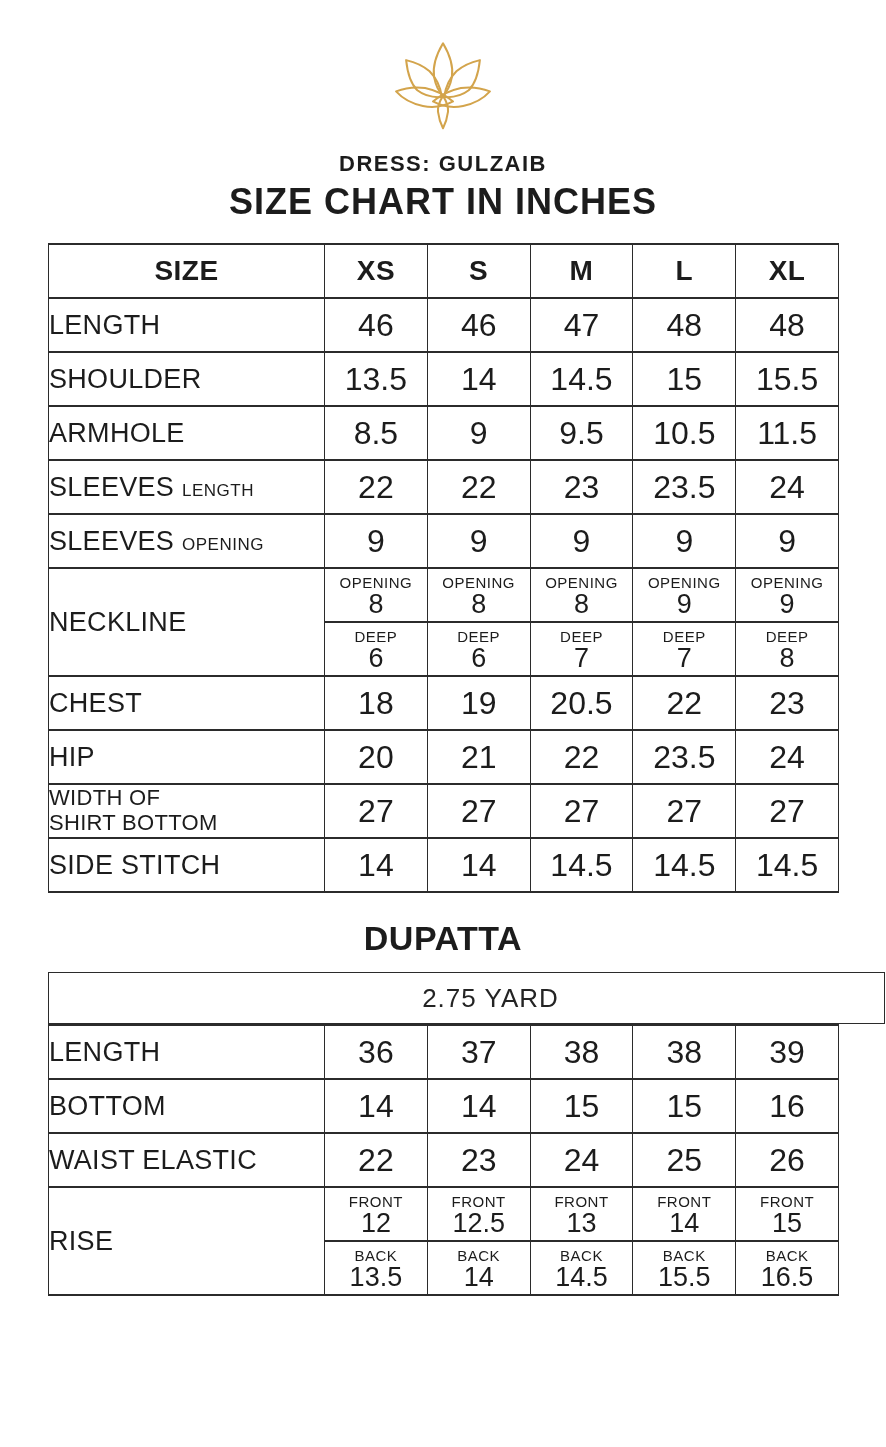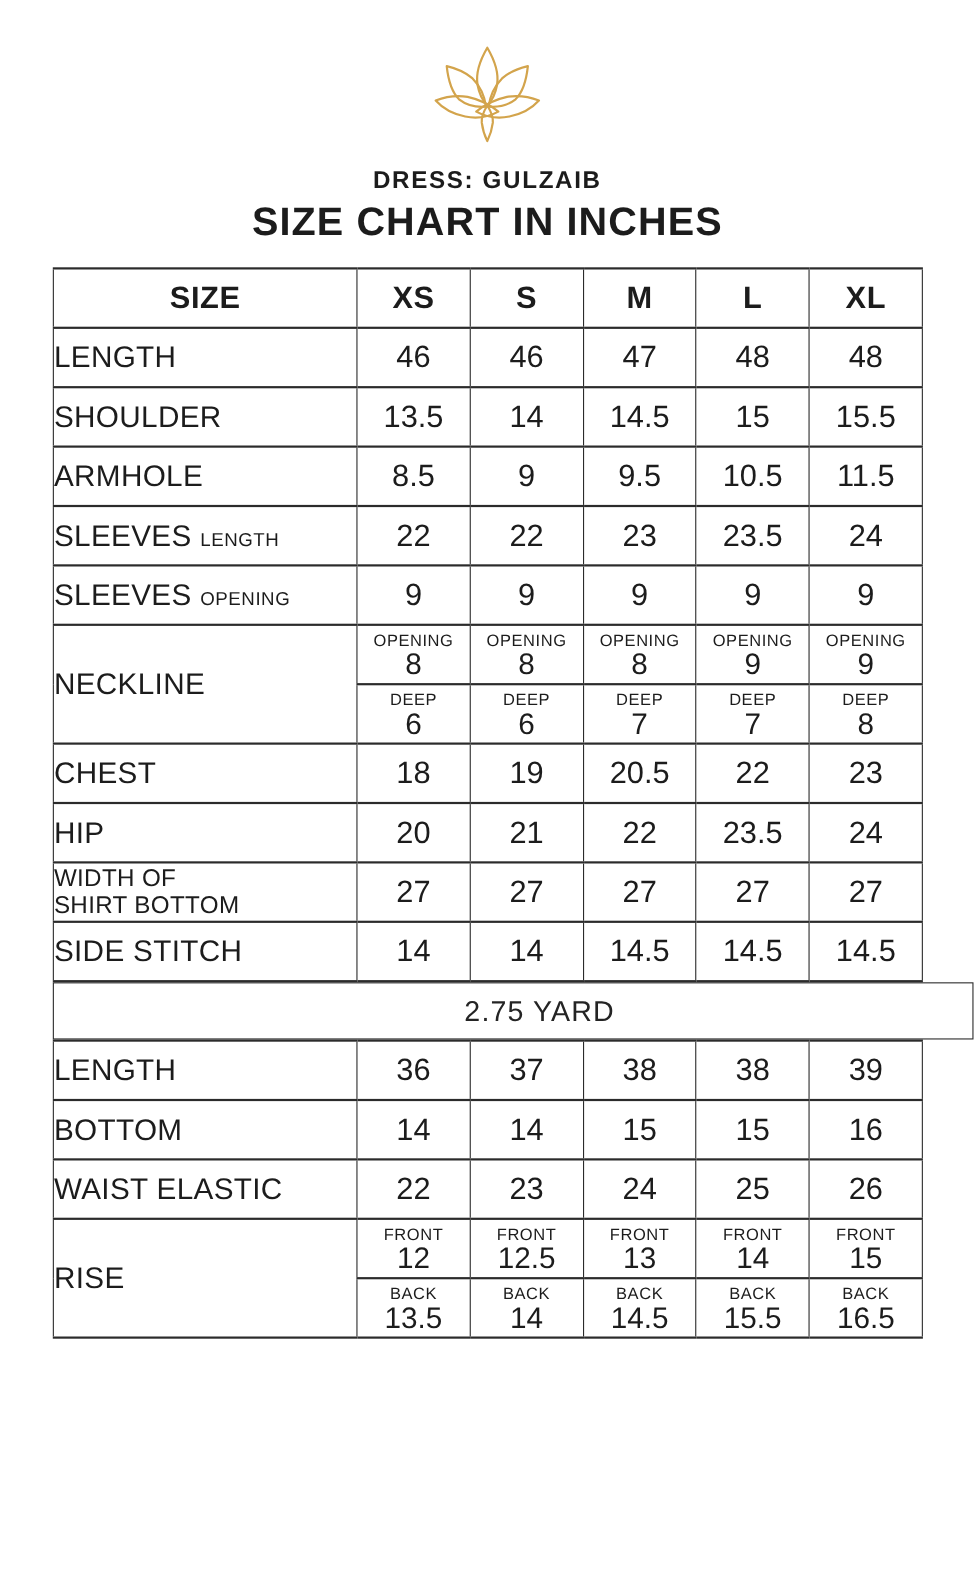--- a/index.html
+++ b/index.html
@@ -26,21 +26,21 @@
   table.chart col.c-label { width:276px; }
   table.chart col.c-val { width:102.8px; }
   table.chart th, table.chart td {
     border-left:1.5px solid #2b2b2b; border-right:1.5px solid #2b2b2b;
     border-top:2px solid #2b2b2b; border-bottom:2px solid #2b2b2b;
     padding:0; vertical-align:middle;
   }
   table.chart th { height:52px; font-size:28px; font-weight:600; text-align:center; letter-spacing:0.5px; }
   table.chart td { height:52px; }
   td.label-cell { text-align:left; padding-left:30px; font-size:27px; letter-spacing:0.3px; }
-  td.value-cell { text-align:center; font-size:28px; }
+  td.value-cell { text-align:center; font-size:32px; }
   .small-suffix { font-size:17px; letter-spacing:0.5px; }
   td.two-line { font-size:22px; line-height:1.12; }
   .pre-line { white-space:pre-line; }
   td.sub-cell { height:51px; }
   .sub-label { font-size:15px; letter-spacing:0.5px; line-height:1.1; text-align:center; padding-top:3px; }
   .sub-val { font-size:27px; line-height:1.0; text-align:center; }
 
   .section-title { text-align:center; font-size:34px; font-weight:700; letter-spacing:0.5px; }
   .dupatta-title { margin-top:26px; margin-bottom:14px; }
   .yard-box {
@@ -204,20 +204,21 @@
           <td class="label-cell">SIDE STITCH</td>
           <td class="value-cell">14</td>
           <td class="value-cell">14</td>
           <td class="value-cell">14.5</td>
           <td class="value-cell">14.5</td>
           <td class="value-cell">14.5</td>
         </tr>
       </tbody>
     </table>
 
+    <div class="section-title dupatta-title">DUPATTA</div>
     <div class="yard-box">
         <span>2.75 YARD</span>
       </div>
 
 
     <table class="chart">
       <colgroup>
           <col class="c-label">
           <col class="c-val">
           <col class="c-val">

